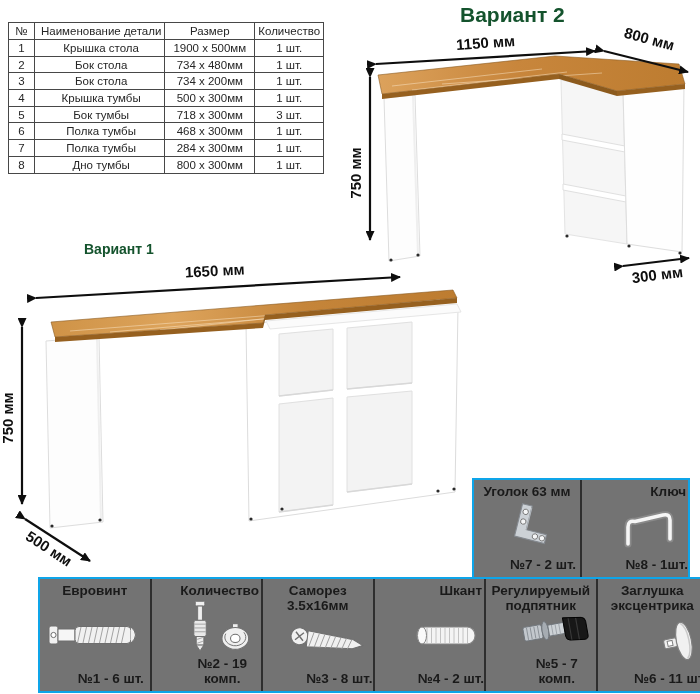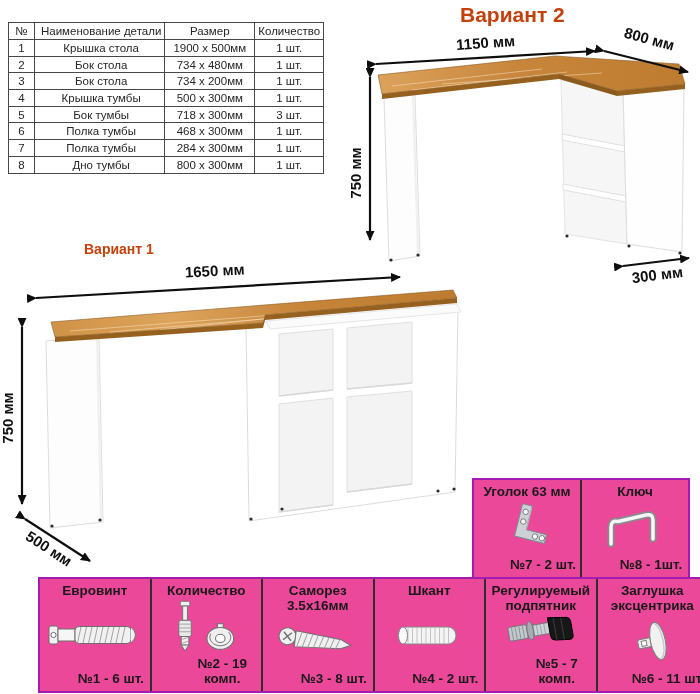--- a/index.html
+++ b/index.html
@@ -8,36 +8,36 @@
 
   
   table.parts{position:absolute;left:8px;top:22px;border-collapse:collapse;background:#fff;}
   table.parts th, table.parts td{
     border:1px solid #474747;font-weight:400;font-size:11.5px;line-height:1.05;
     padding:0 3px;height:15.7px;color:#262626;white-space:nowrap;text-align:center;}
   table.parts th{height:16px;}
   table.parts td.name, table.parts th.name{text-align:center;padding-left:6px;}
 
   
-  .v-title{position:absolute;font-weight:700;color:#c2410c;}
+  .v-title{position:absolute;font-weight:700;color:#14532d;}
   #v2-title{left:460px;top:3px;font-size:21px;}
   #v1-title{left:84px;top:241px;font-size:14px;}
 
   
   svg.draw{position:absolute;overflow:visible;}
   #v2-svg{left:352px;top:28px;}
   #v1-svg{left:0px;top:258px;}
   .dim-label{font-family:"Liberation Sans",sans-serif;font-size:15px;font-weight:700;fill:#0e0e0e;}
 
   
-  .hw-row{position:absolute;display:flex;background:#ec4899;border:2px solid #a21caf;box-sizing:border-box;}
+  .hw-row{position:absolute;display:flex;background:#737373;border:2px solid #0ea5e9;box-sizing:border-box;}
   #hw-top{left:472px;top:478px;width:218px;height:101px;}
   #hw-bottom{left:38px;top:577px;width:671px;height:116px;}
   .hw-cell{flex:1 1 0;display:flex;flex-direction:column;align-items:center;box-sizing:border-box;min-width:0;}
-  .hw-cell + .hw-cell{border-left:2px solid #2e2e2e;}
+  .hw-cell + .hw-cell{border-left:2px solid #2e2e2e;align-items:flex-end;}
   .hw-name{font-size:13.5px;font-weight:700;text-align:center;line-height:1.12;margin-top:4px;padding:0 2px;color:#1a1a1a;}
   .hw-count{font-size:13.5px;font-weight:700;text-align:center;margin:auto 0 5px 0;color:#1a1a1a;padding-left:32px;}
   .hw-icon{flex:1 1 auto;display:flex;align-items:center;justify-content:center;min-height:0;}
 </style>
 </head>
 <body>
 
 <div class="sheet">
 
   <table class="parts">

